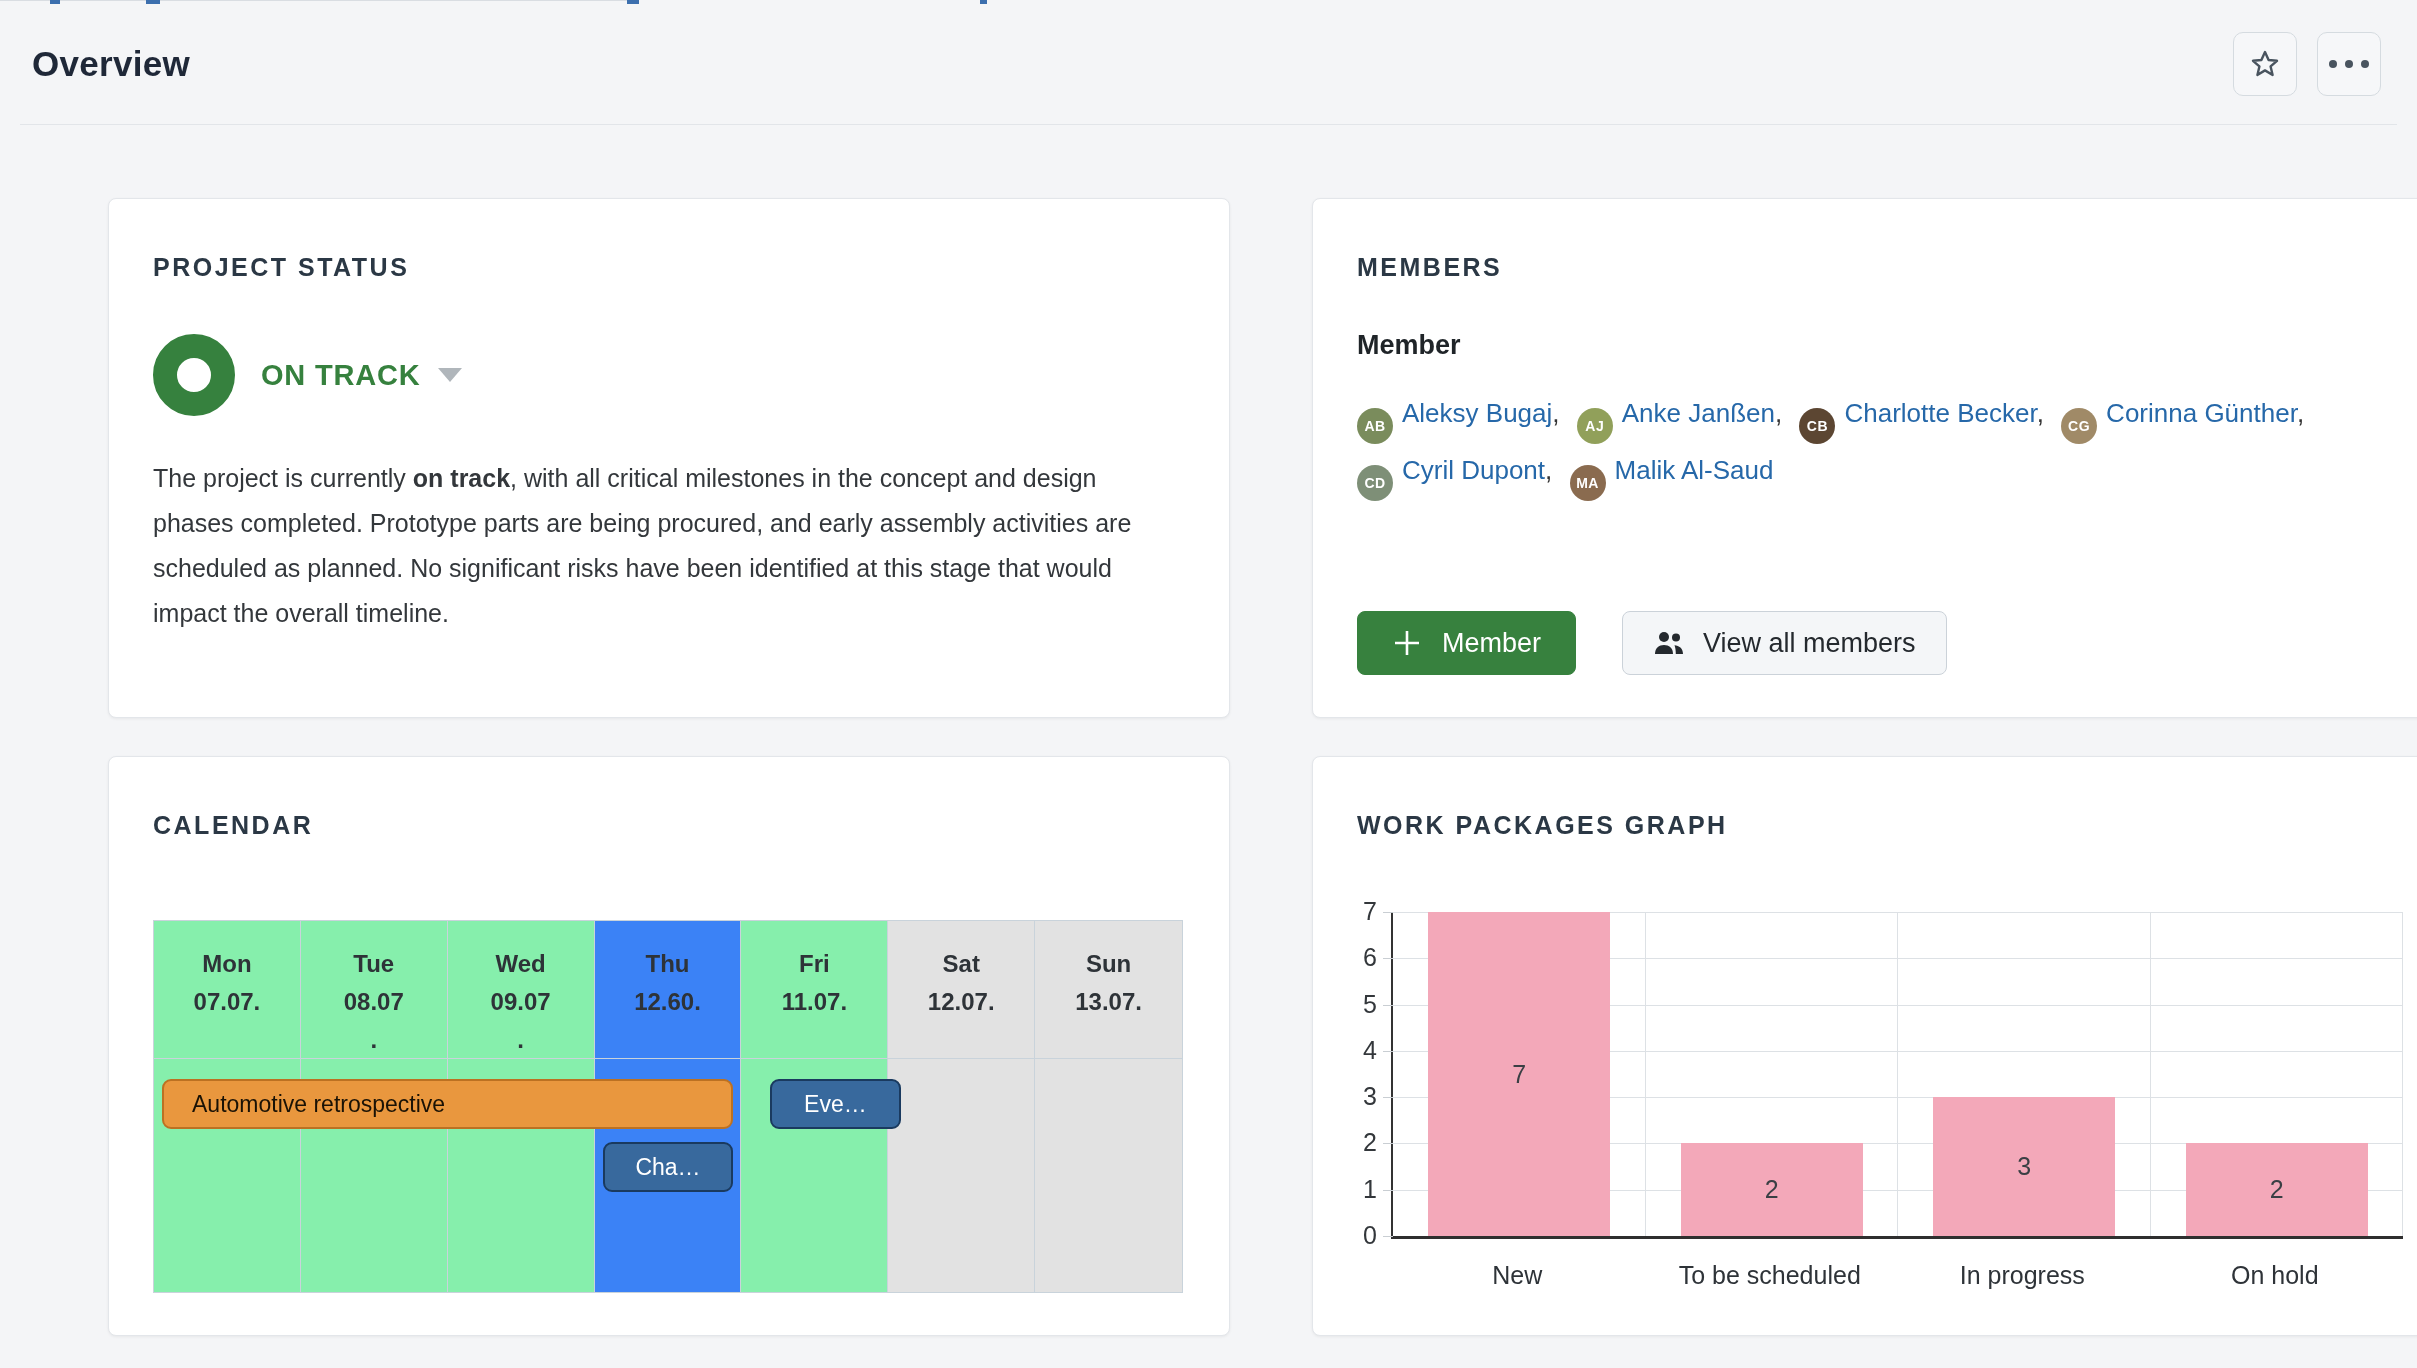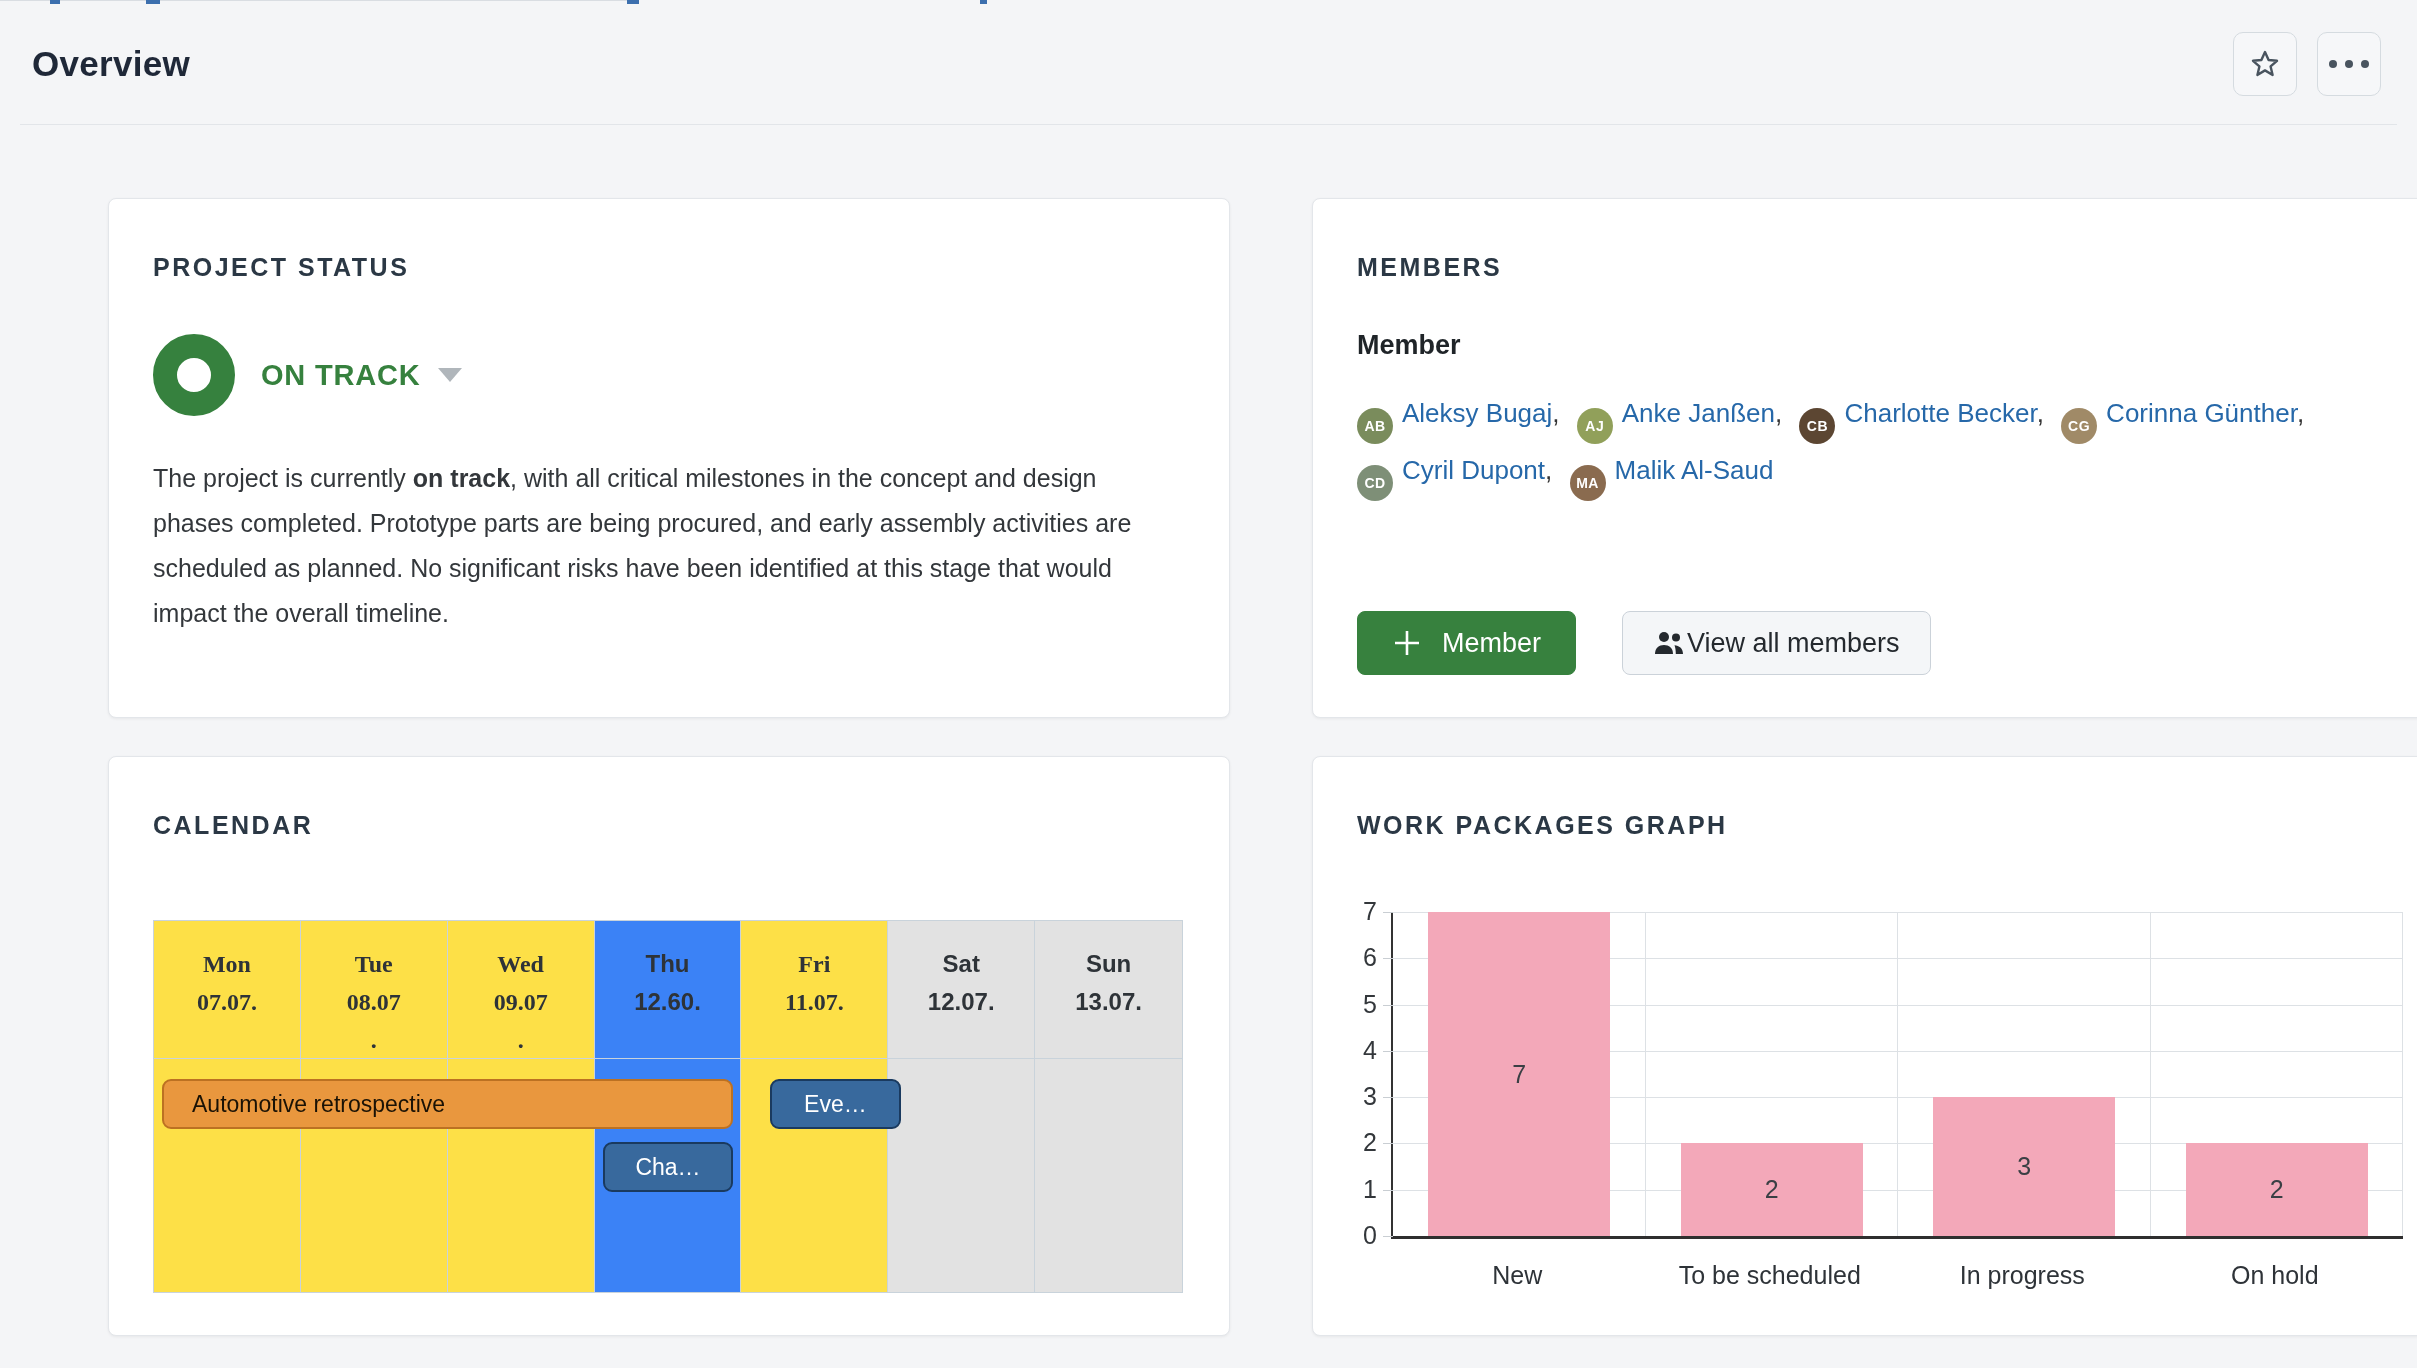--- a/index.html
+++ b/index.html
@@ -41,32 +41,32 @@
   .member-list{margin-top:26px;font-size:26px;line-height:52px;color:#333;width:1010px;}
   .member{white-space:nowrap;}
   .avatar{display:inline-flex;width:36px;height:36px;border-radius:50%;margin-right:9px;
     vertical-align:-9px;align-items:center;justify-content:center;
     color:#fff;font-size:14px;font-weight:700;letter-spacing:.5px;}
   .member-name{color:#2668A9;cursor:pointer;}
   .member-comma{color:#333;margin-right:10px;}
   .member-buttons{position:absolute;left:44px;bottom:42px;display:flex;gap:46px;}
   .btn{height:64px;border-radius:8px;display:flex;align-items:center;font-size:27px;cursor:pointer;box-sizing:border-box;}
   .btn-green{background:#37813E;color:#fff;padding:0 34px;gap:20px;border:1px solid #37813E;}
-  .btn-light{background:#F4F6F8;color:#24292E;padding:0 30px;gap:2px;border:1px solid #CBD2D9;}
+  .btn-light{background:#F4F6F8;color:#24292E;padding:0 30px;gap:18px;border:1px solid #CBD2D9;}
   
   .cal-table{margin-top:80px;width:1030px;border:1px solid #C9D3DB;box-sizing:border-box;}
   .cal-head{display:grid;grid-template-columns:repeat(7,1fr);}
   .cal-head-cell{height:138px;box-sizing:border-box;border-right:1px solid #C9D3DB;
     border-bottom:1px solid #C9D3DB;text-align:center;padding-top:24px;
     font-size:24px;font-weight:700;color:#2E3338;line-height:38px;}
   .cal-head-cell:last-child,.cal-bg-cell:last-child{border-right:none;}
   .cal-body{position:relative;height:233px;}
   .cal-bg{position:absolute;inset:0;display:grid;grid-template-columns:repeat(7,1fr);}
   .cal-bg-cell{border-right:1px solid #C9D3DB;}
-  .col-weekday{background:#fde047;font-family:Liberation Serif, serif;}
+  .col-weekday{background:#86efac;}
   .col-today{background:#3b82f6;}
   .col-weekend{background:#E2E2E2;}
   .cal-event{position:absolute;height:50px;border-radius:9px;box-sizing:border-box;
     font-size:23px;display:flex;align-items:center;cursor:pointer;}
   .ev-orange{background:#E9973E;border:2px solid #BC7122;color:#1A1205;padding-left:28px;}
   .ev-blue{background:#38699D;border:2px solid #1A3A5F;color:#FFFFFF;justify-content:center;}
   
   .chart-wrap{margin-top:72px;margin-left:34px;position:relative;}
   .plot{position:relative;width:1010px;height:324px;
     border-left:2px solid #333;border-bottom:3px solid #2F2F2F;}

